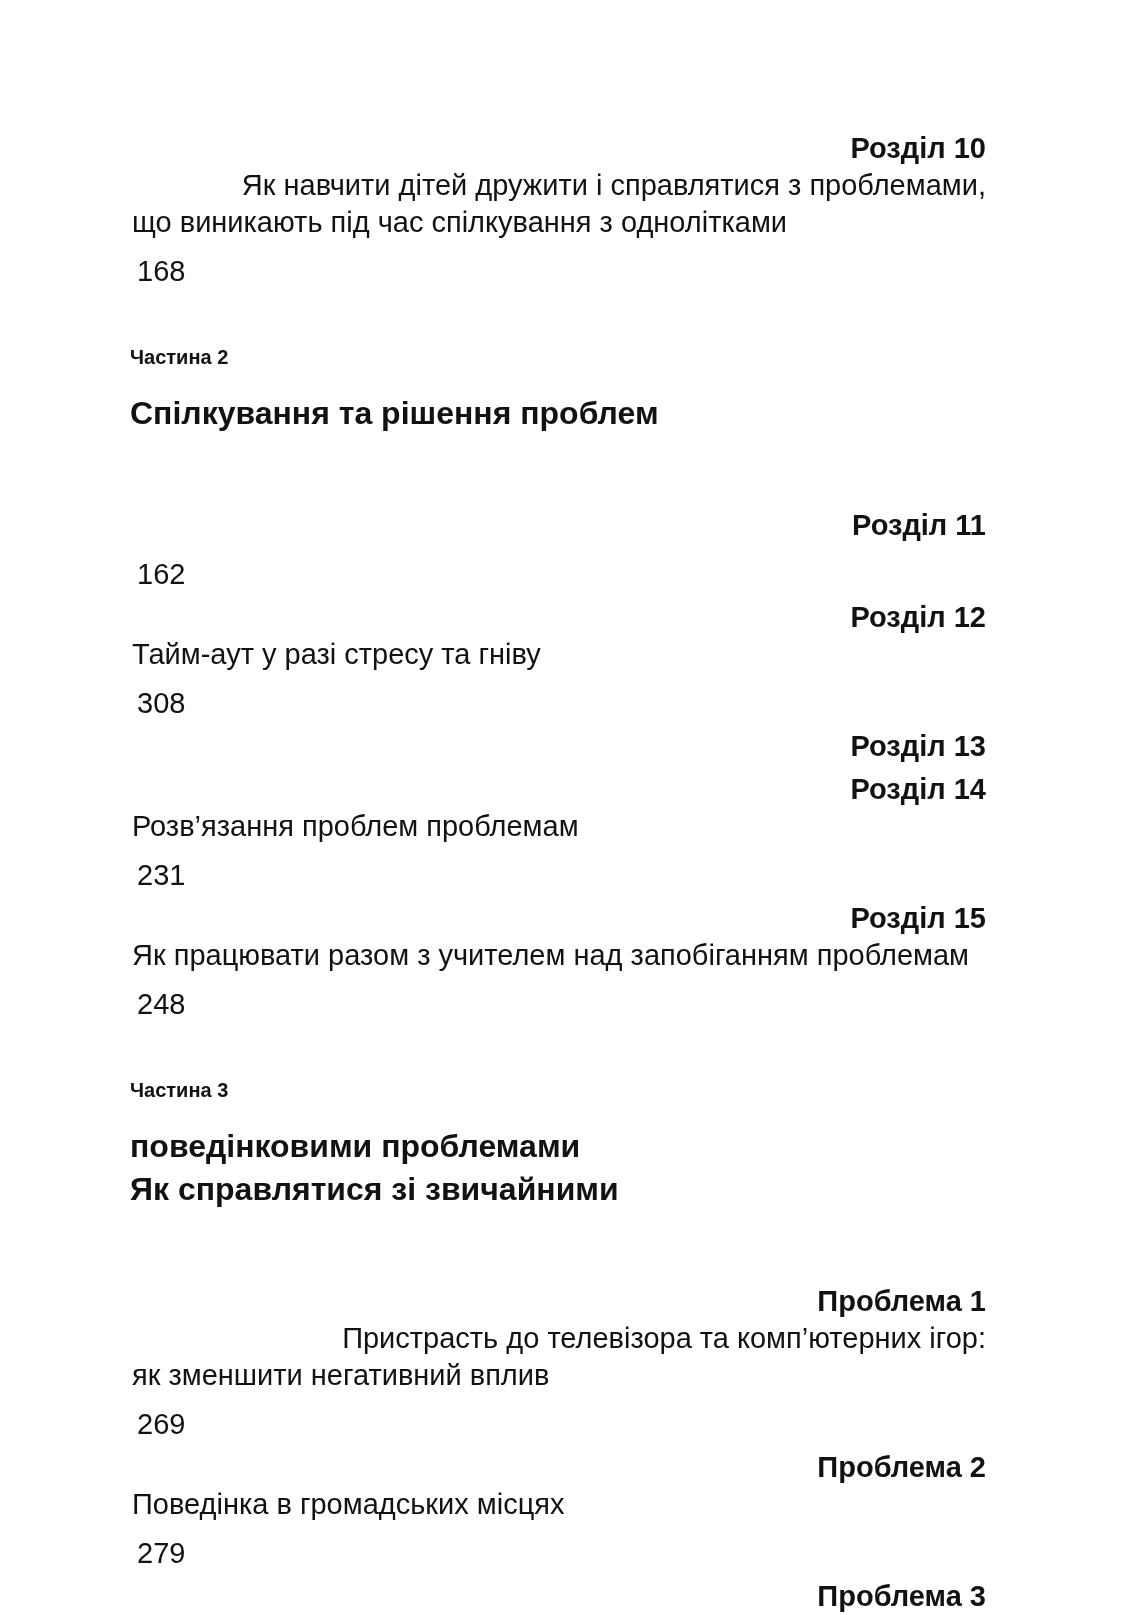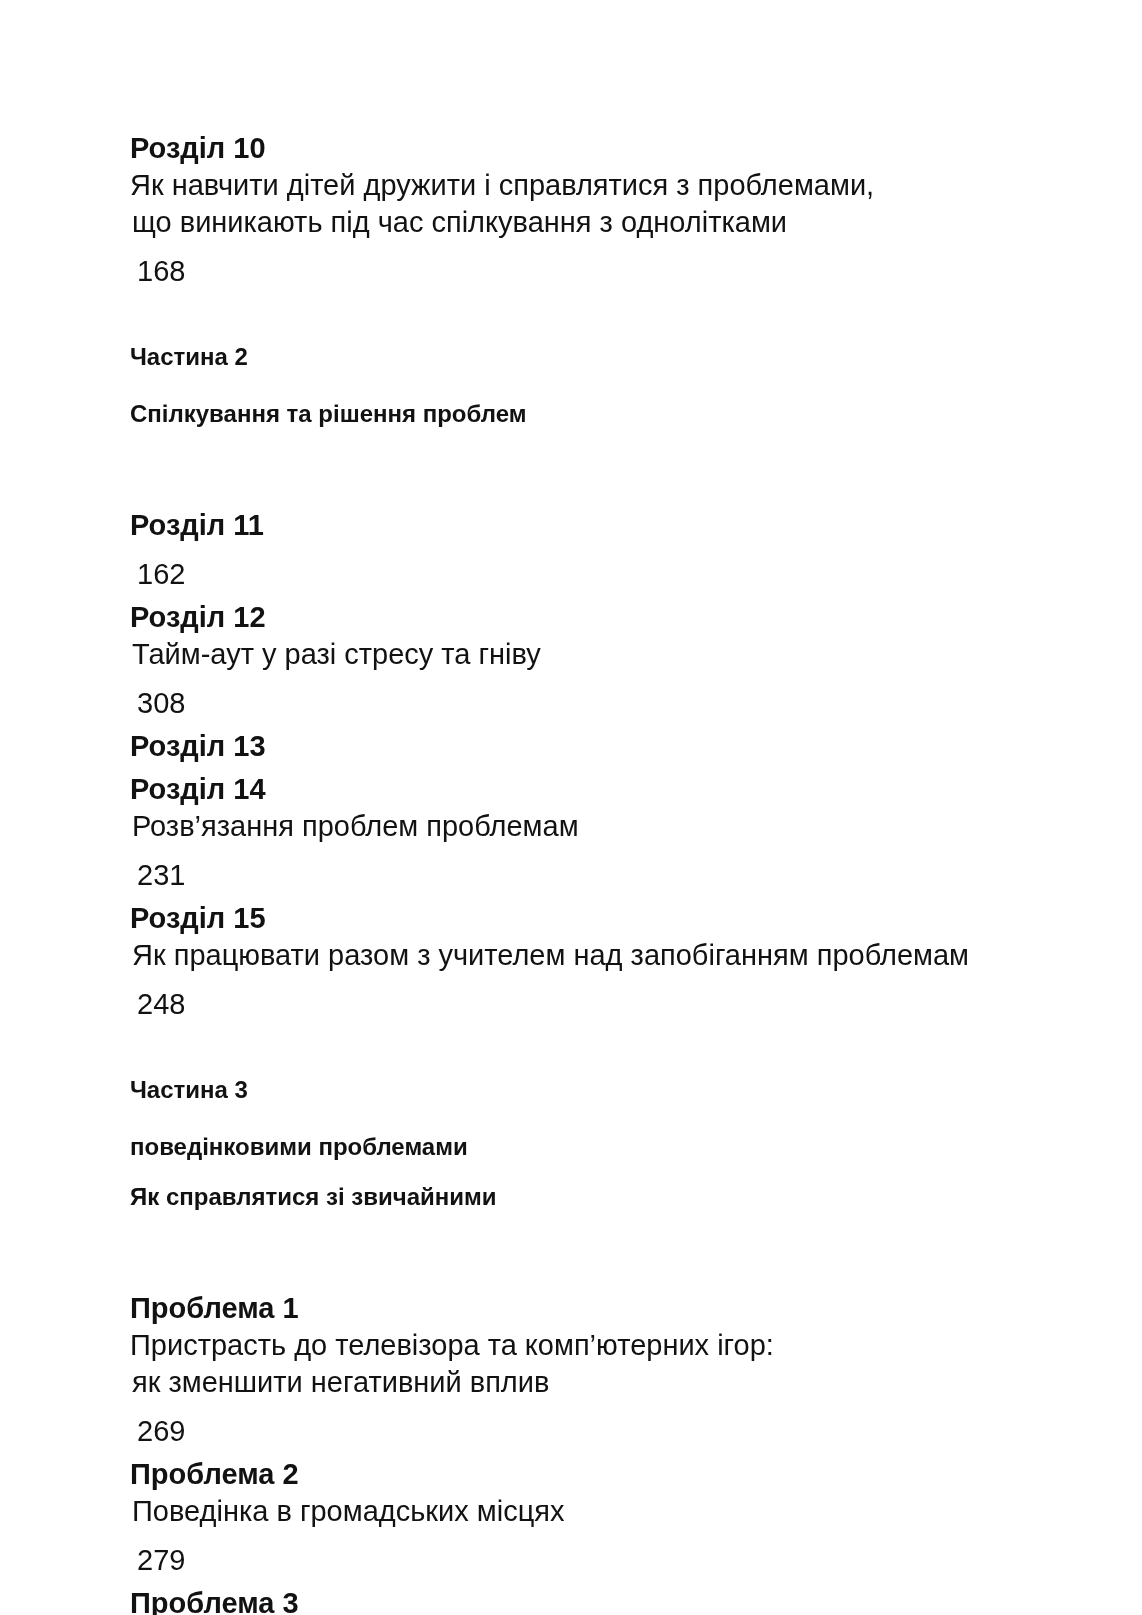--- a/index.html
+++ b/index.html
@@ -21,39 +21,39 @@
     top: 130px;
     left: 130px;
     right: 156px;
   }
   .entry {
     font-size: 29px;
     line-height: 37px;
   }
   .entry.chapter {
     margin-bottom: 6px;
+    text-align: right;
   }
   .entry .label {
     font-weight: bold;
   }
   .entry.part {
     margin-top: 47px;
     margin-bottom: 72px;
   }
   .entry.part .label {
-    font-size: 24px;
+    font-size: 20px;
     line-height: 40px;
     margin-bottom: 15px;
     font-weight: bold;
   }
   .entry.part .title-line {
-    font-size: 24px;
+    font-size: 32px;
     line-height: 43px;
     font-weight: bold;
-    margin-top: 7px;
   }
   .line.last {
     display: flex;
     align-items: baseline;
     flex-direction: column;
   }
   .line.last .txt {
     white-space: nowrap;
     flex: 0 1 auto;
     overflow: hidden;

